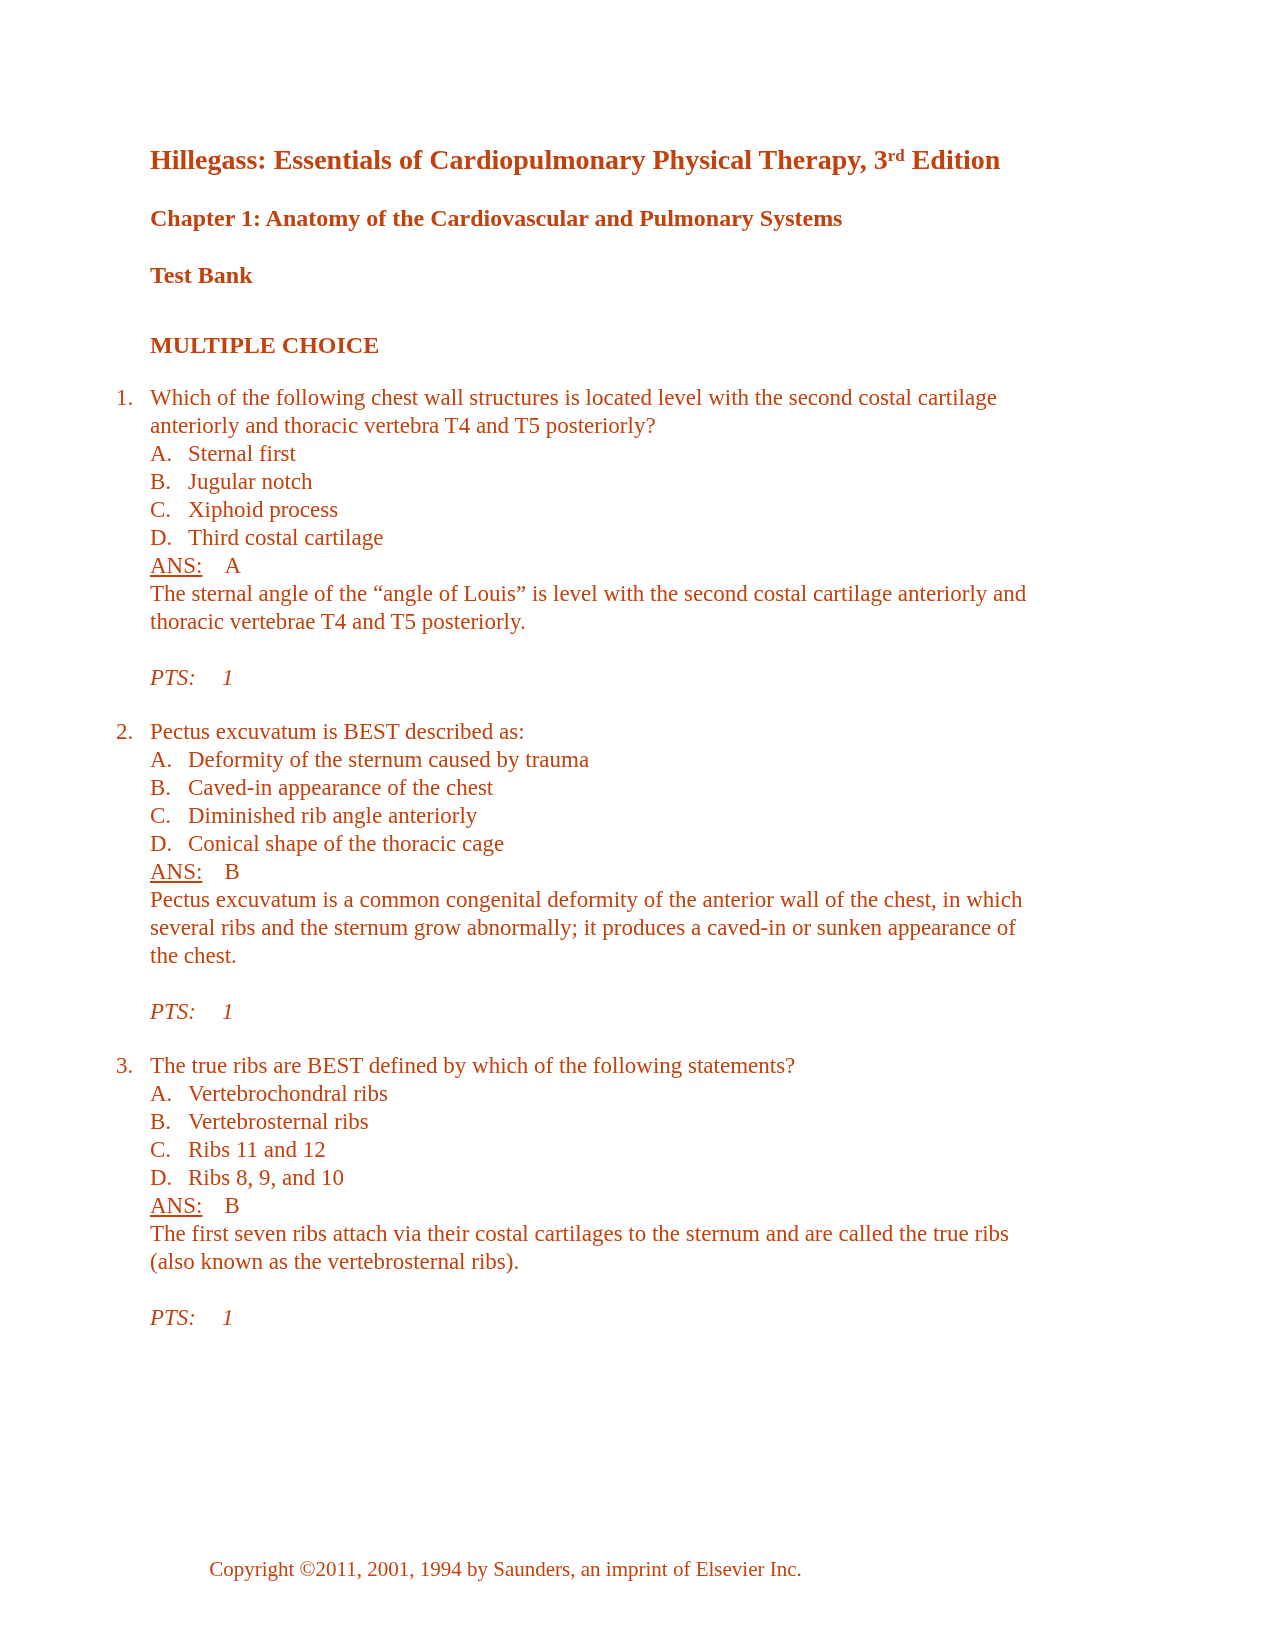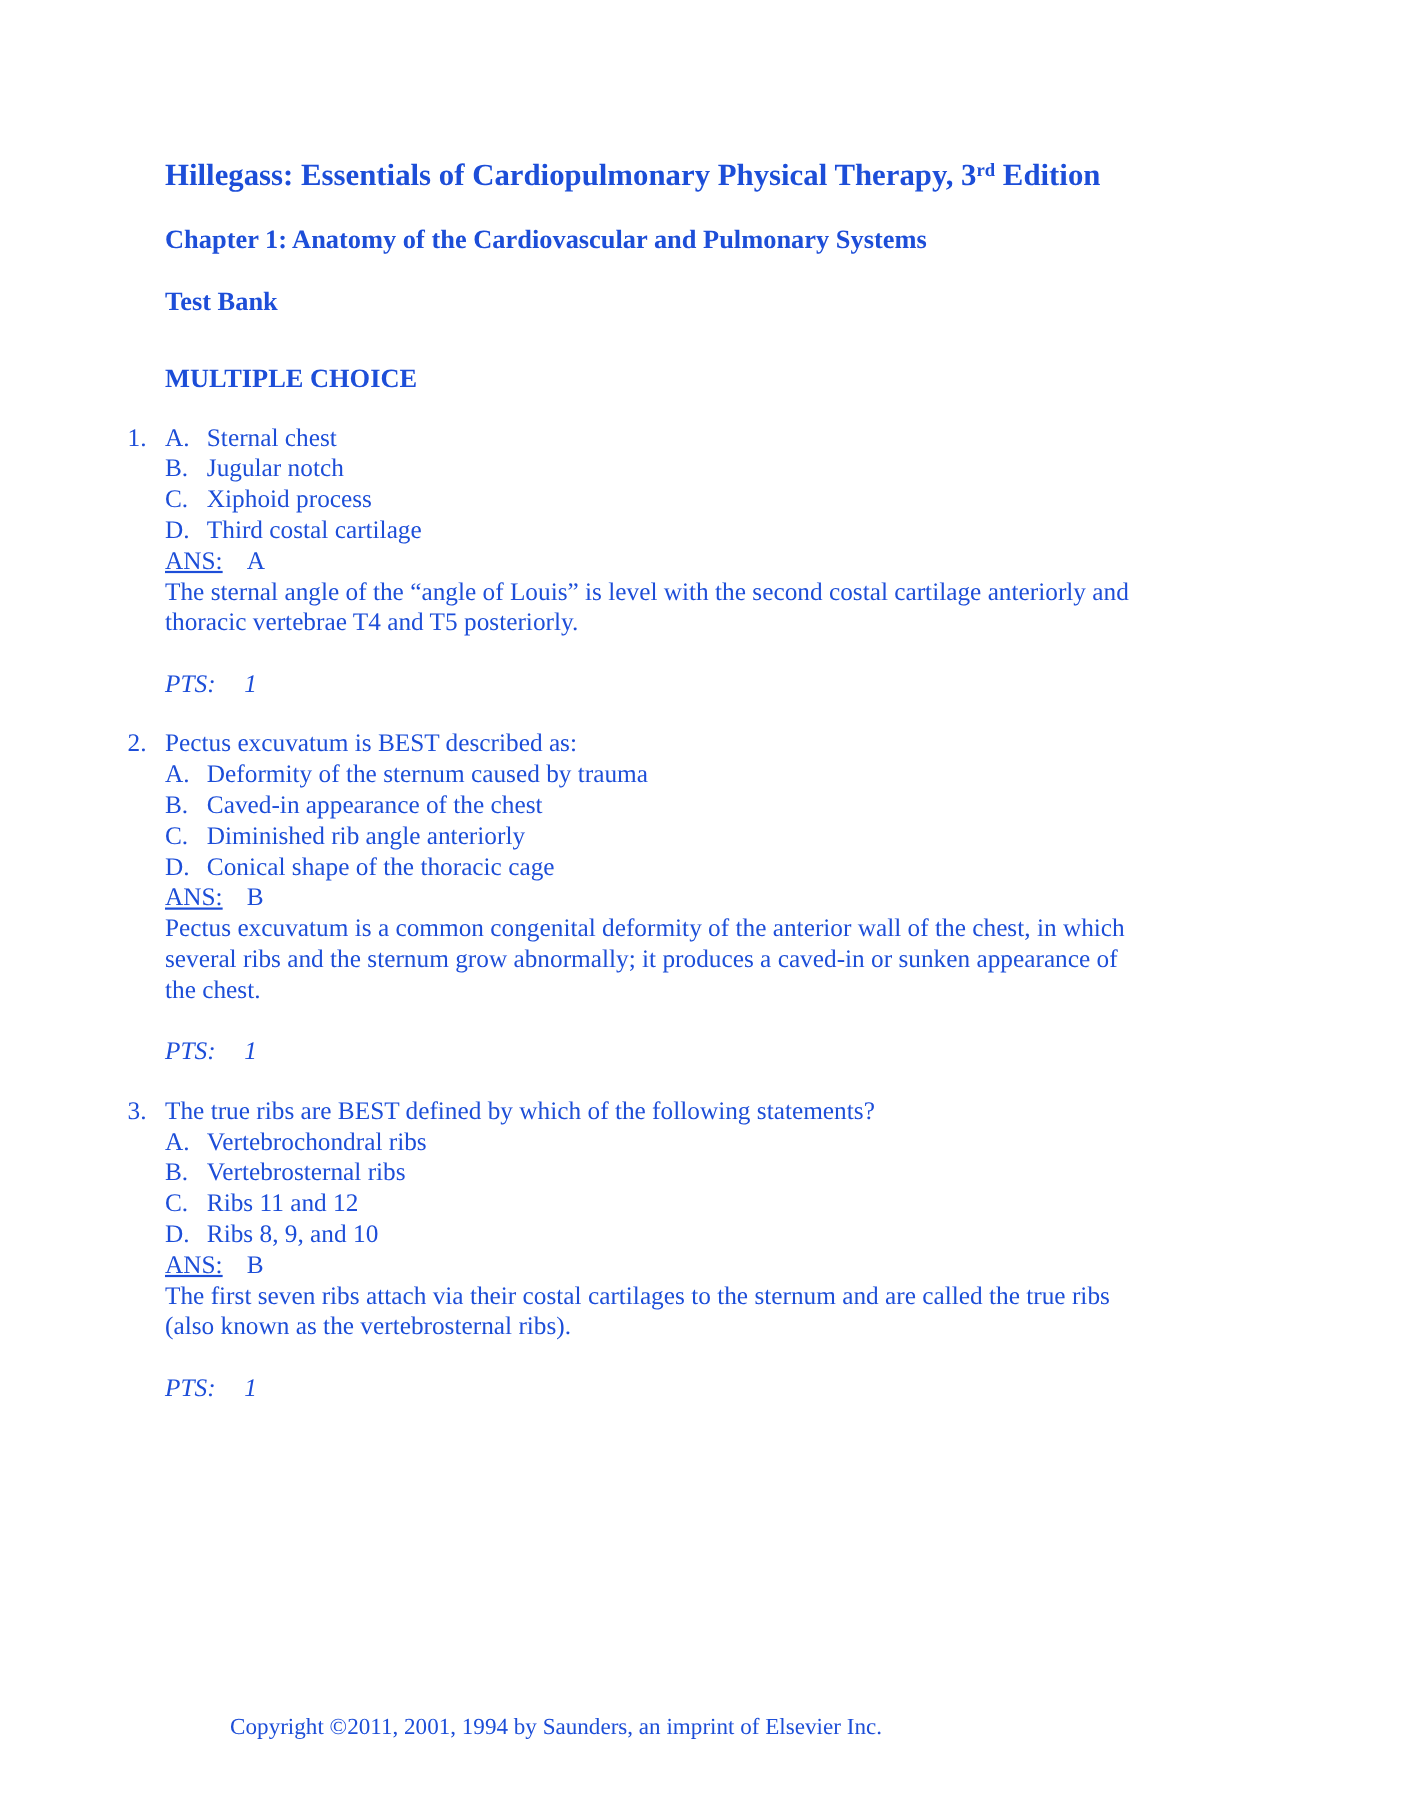--- a/index.html
+++ b/index.html
@@ -1,21 +1,21 @@
 <!DOCTYPE html>
 <html><head>
 <meta charset="utf-8">
 <style>
   html,body{margin:0;padding:0;background:#ffffff;}
   .page{
     position:relative;
     width:1275px;
     height:1650px;
     background:#ffffff;
-    color:#1d4ed8;
+    color:#c2410c;
     font-family:"Liberation Serif","DejaVu Serif",serif;
     overflow:hidden;
     box-sizing:border-box;
   }
   .content{
     padding:143px 150px 0 150px;
     box-sizing:border-box;
   }
   .doc-title{
     font-size:28px;
@@ -81,24 +81,26 @@
     <h2 class="heading chapter-heading">Chapter 1: Anatomy of the Cardiovascular and Pulmonary Systems</h2>
 
     <h2 class="heading testbank-heading">Test Bank</h2>
 
     <h2 class="heading mc-heading">MULTIPLE CHOICE</h2>
 
     <div class="question body-text">
       <div class="q-row">
         <span class="q-num">1.</span>
         <div class="q-body">
+          <div class="q-text">Which of the following chest wall structures is located level with the second costal cartilage
+anteriorly and thoracic vertebra T4 and T5 posteriorly?</div>
           <div class="options">
             <div class="opt">
               <span class="opt-letter">A.</span>
-              <span class="opt-text">Sternal chest</span>
+              <span class="opt-text">Sternal first</span>
             </div>
             <div class="opt">
               <span class="opt-letter">B.</span>
               <span class="opt-text">Jugular notch</span>
             </div>
             <div class="opt">
               <span class="opt-letter">C.</span>
               <span class="opt-text">Xiphoid process</span>
             </div>
             <div class="opt">

